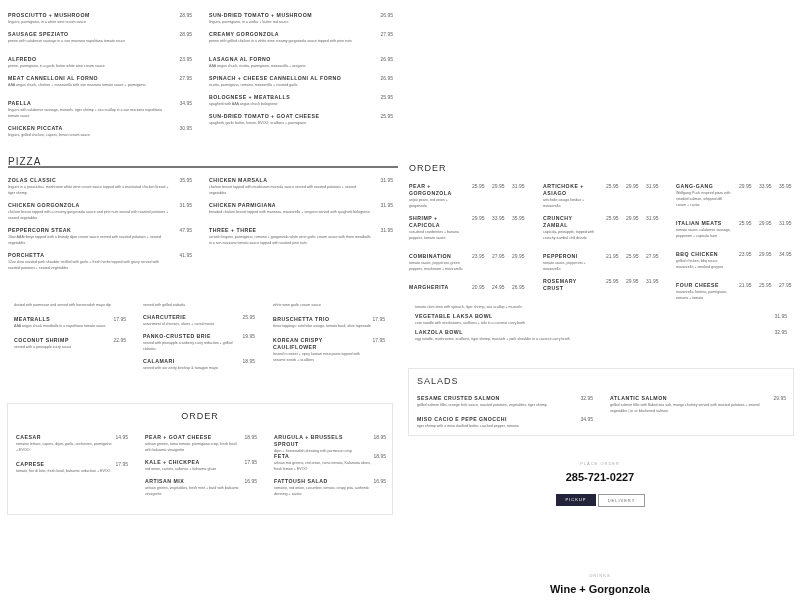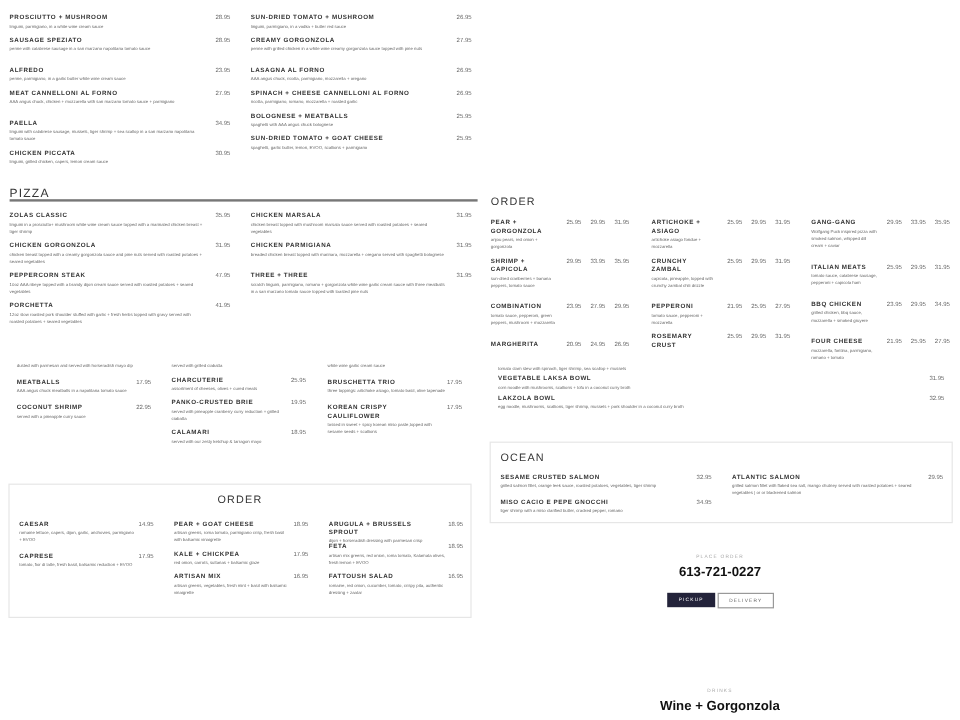--- a/index.html
+++ b/index.html
@@ -276,21 +276,21 @@
       <span class="price" style="right: 0px;">17.95</span>
     </div>
     <div class="item" style="left: 0px; top: 35px; width: 100%;">
       <div class="name" style="width: 80%;">Korean Crispy Cauliflower</div>
       <div class="desc" style="width: 88%;">tossed in sweet + spicy korean miso paste,topped with sesame seeds + scallions</div>
       <span class="price" style="right: 0px;">17.95</span>
     </div>
   </div>
 
 <div class="box" style="left:408px;top:368px;width:384px;height:66px;">
-  <div class="abs sec-title" style="left:8px;top:7px;">OCEAN</div>
+  <div class="abs sec-title" style="left:8px;top:7px;">SALADS</div>
   <div id="ocean-left" class="abs" style="left:8px;top:26px;width:176px;">
       <div class="item" style="left: 0px; top: 0px; width: 100%;">
         <div class="name" style="width: 80%;">Sesame Crusted Salmon</div>
         <div class="desc" style="width: 88%;">grilled salmon fillet, orange leek sauce, roasted potatoes, vegetables, tiger shrimp</div>
         <span class="price" style="right: 0px;">32.95</span>
       </div>
       <div class="item" style="left: 0px; top: 21px; width: 100%;">
         <div class="name" style="width: 80%;">Miso Cacio e Pepe Gnocchi</div>
         <div class="desc" style="width: 88%;">tiger shrimp with a miso clarified butter, cracked pepper, romano</div>
         <span class="price" style="right: 0px;">34.95</span>
@@ -349,18 +349,18 @@
       </div>
       <div class="item" style="left: 0px; top: 44px; width: 100%;">
         <div class="name" style="width: 80%;">Fattoush Salad</div>
         <div class="desc" style="width: 88%;">romaine, red onion, cucumber, tomato, crispy pita, authentic dressing + zaatar</div>
         <span class="price" style="right: 0px;">16.95</span>
       </div>
     </div>
 </div>
 
 <div class="abs tiny-label" style="left:550px;top:461px;width:100px;">PLACE ORDER</div>
-<div class="abs" style="left:540px;top:471px;width:120px;text-align:center;font-size:11px;font-weight:bold;color:#111;">613-721-0227</div>
+<div class="abs" style="left:540px;top:471px;width:120px;text-align:center;font-size:11px;font-weight:bold;color:#111;">285-721-0227</div>
 <div class="btn" style="left:556px;top:494px;width:40px;background:#23233a;color:#fff;">PICKUP</div>
 <div class="btn" style="left:598px;top:494px;width:45px;border:1px solid #999;color:#666;height:11px;line-height:11px;">DELIVERY</div>
 
 <div class="abs tiny-label" style="left:550px;top:573px;width:100px;">DRINKS</div>
 <div class="abs" style="left:520px;top:583px;width:160px;text-align:center;font-size:11px;font-weight:bold;color:#111;">Wine + Gorgonzola</div>
 
 </body></html>

